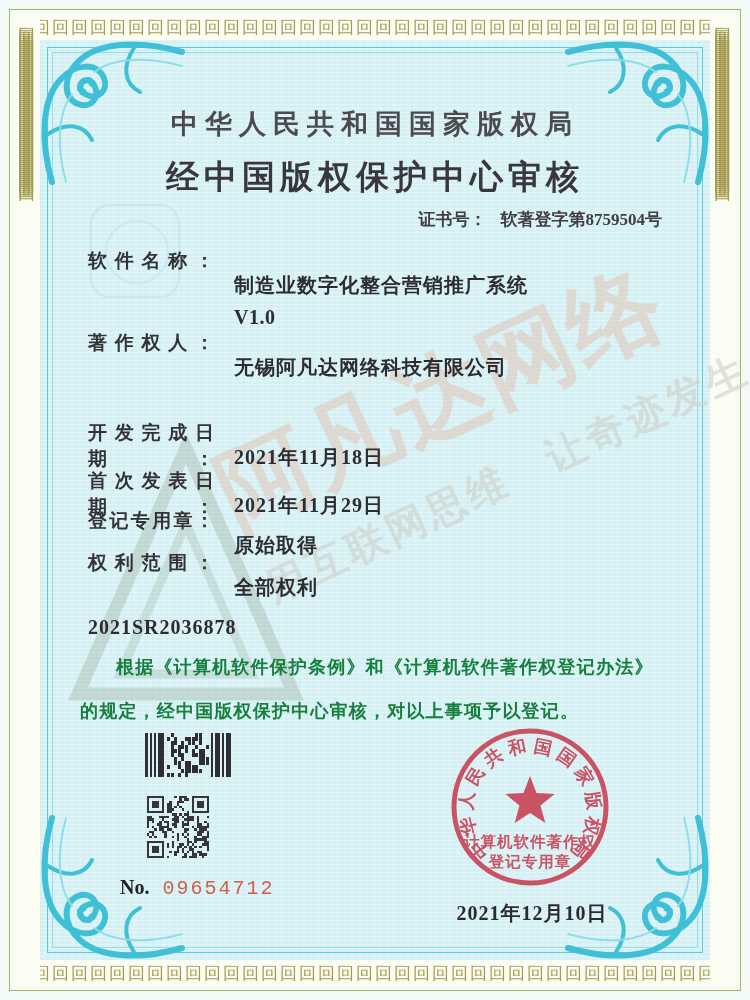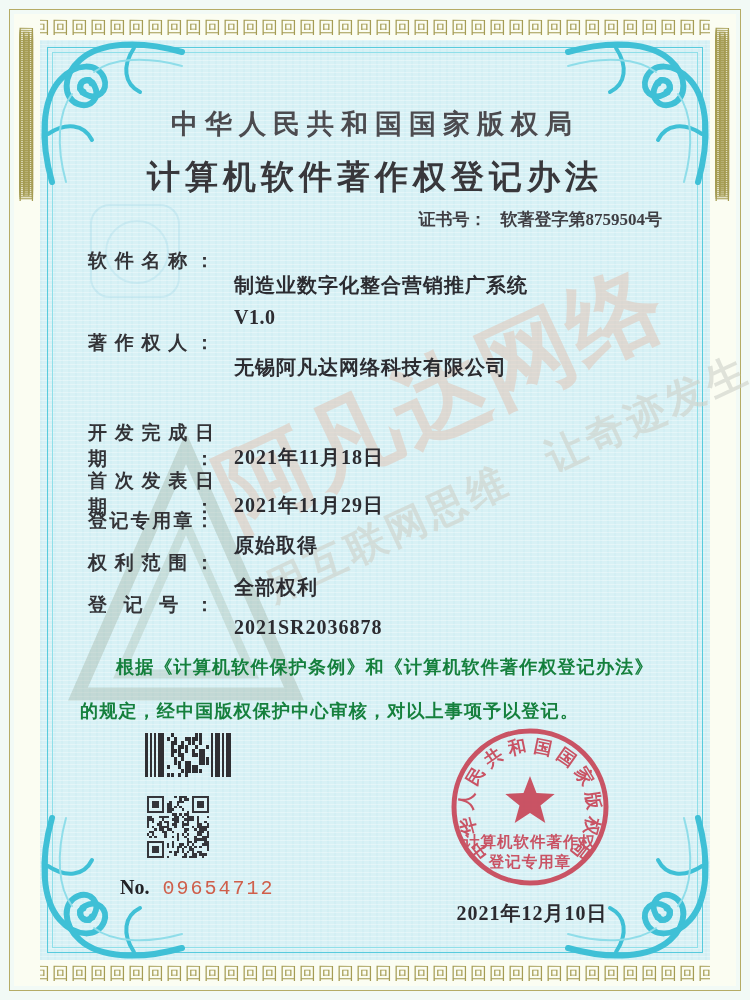--- a/index.html
+++ b/index.html
@@ -159,21 +159,21 @@
 
   <div class="emboss-seal"></div>
   <svg class="tri-logo" viewBox="0 0 240 270">
     <polygon points="120,12 228,258 12,258" fill="none" stroke="rgba(150,168,150,.38)" stroke-width="13"></polygon>
     <polygon points="120,88 186,238 54,238" fill="none" stroke="rgba(150,168,150,.30)" stroke-width="9"></polygon>
   </svg>
   <div class="wm-brand">阿凡达网络</div>
   <div class="wm-slogan">用互联网思维　让奇迹发生</div>
 
   <div class="authority">中华人民共和国国家版权局</div>
-  <div class="main-title">计算机软件著作权登记办法</div>
+  <div class="main-title">经中国版权保护中心审核</div>
   <div class="cert-no-line">
     <span class="lab">证书号：</span><span>软著登字第8759504号</span>
   </div>
 
   <div class="field" style="top:248px">
     <span class="flabel">软件名称：</span>
     <span class="fvalue"><span>制造业数字化整合营销推广系统</span><span class="v2">V1.0</span></span>
   </div>
   <div class="field" style="top:330px">
     <span class="flabel">著作权人：</span>
@@ -189,21 +189,20 @@
   </div>
   <div class="field" style="top:508px">
     <span class="flabel">登记专用章：</span>
     <span class="fvalue">原始取得</span>
   </div>
   <div class="field" style="top:550px">
     <span class="flabel">权利范围：</span>
     <span class="fvalue">全部权利</span>
   </div>
   <div class="field" style="top:592px">
-    <span class="flabel">登记号：</span>
     <span class="fvalue">2021SR2036878</span>
   </div>
 
   <div class="declaration">根据《计算机软件保护条例》和《计算机软件著作权登记办法》的规定，经中国版权保护中心审核，对以上事项予以登记。</div>
 
   <svg class="barcode" viewBox="0 0 86 44" preserveAspectRatio="none">
     <g id="barcode-bars" fill="#2f2f33" shape-rendering="crispEdges">
         <rect x="0" y="0" width="3" height="44"></rect>
         <rect x="5" y="0" width="2" height="44"></rect>
         <rect x="9" y="0" width="2" height="44"></rect>

